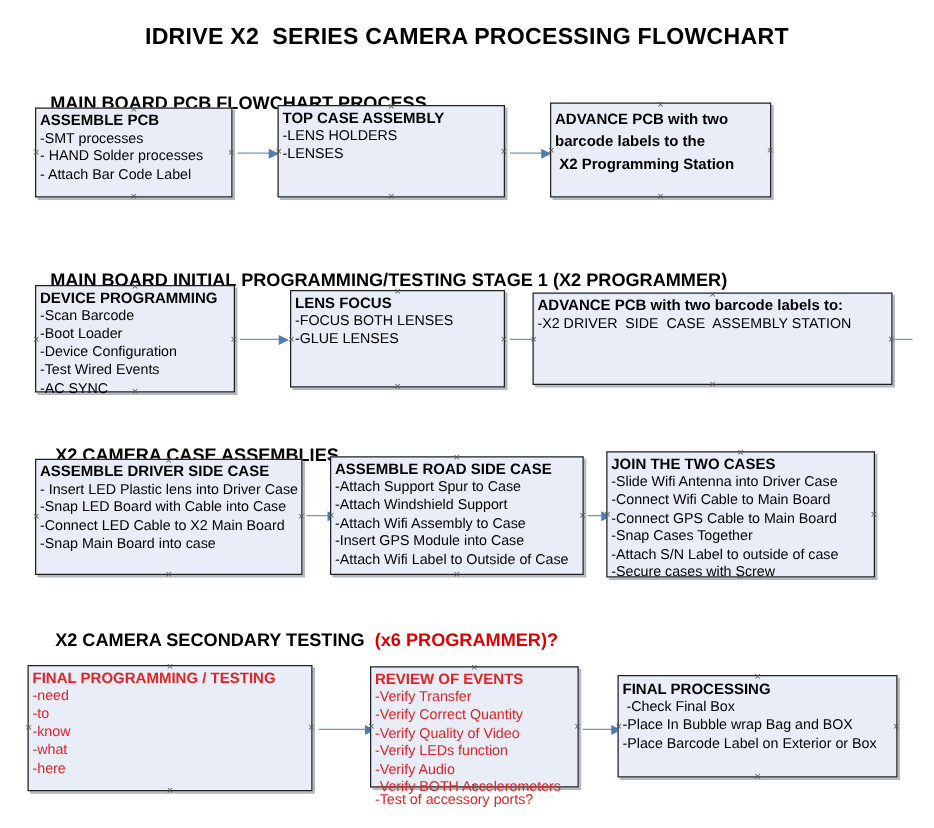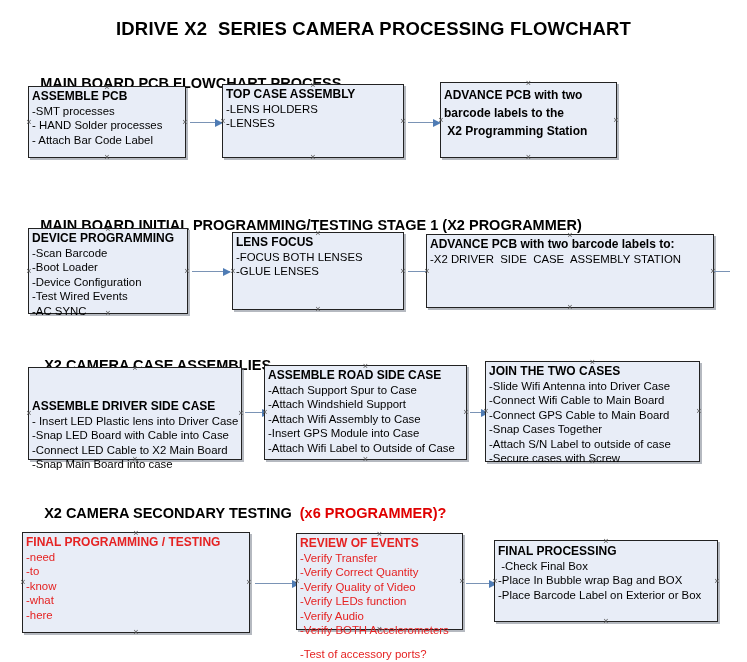--- a/index.html
+++ b/index.html
@@ -227,21 +227,21 @@
     <div class="handle" style="left:0; top:50%;"></div>
     <div class="handle" style="left:100%; top:50%;"></div>
   </div>
   <div class="edge-stub" style="left:714px; top:271px;"></div>
 
   <div class="section-heading" style="left:28px; top:341px;">
     <span>X2 CAMERA CASE ASSEMBLIES</span><span class="accent"></span>
   </div>
 
   <div class="box" style="left:28px; top:367px; width:214px; height:93px;">
-    <div class="box-inner" style="top:2px;margin-top:29px;">
+    <div class="box-inner" style="top:2px;">
       <div class="box-title">ASSEMBLE DRIVER SIDE CASE</div>
       <div class="box-line">- Insert LED Plastic lens into Driver Case</div>
       <div class="box-line">-Snap LED Board with Cable into Case</div>
       <div class="box-line">-Connect LED Cable to X2 Main Board</div>
       <div class="box-line">-Snap Main Board into case</div>
     </div>
     <div class="handle" style="left:50%; top:0;"></div>
     <div class="handle" style="left:50%; top:100%;"></div>
     <div class="handle" style="left:0; top:50%;"></div>
     <div class="handle" style="left:100%; top:50%;"></div>
@@ -306,21 +306,21 @@
   <div class="box red" style="left:296px; top:533px; width:167px; height:97px;">
     <div class="box-inner" style="top:2px;">
       <div class="box-title">REVIEW OF EVENTS</div>
       <div class="box-line">-Verify Transfer</div>
       <div class="box-line">-Verify Correct Quantity</div>
       <div class="box-line">-Verify Quality of Video</div>
       <div class="box-line">-Verify LEDs function</div>
       <div class="box-line">-Verify Audio</div>
       <div class="box-line">-Verify BOTH Accelerometers</div>
     </div>
-    <div class="overflow-line" style="top:113px;">-Test of accessory ports?</div>
+    <div class="overflow-line" style="top:99px;">-Test of accessory ports?</div>
     <div class="handle" style="left:50%; top:0;"></div>
     <div class="handle" style="left:50%; top:100%;"></div>
     <div class="handle" style="left:0; top:50%;"></div>
     <div class="handle" style="left:100%; top:50%;"></div>
   </div>
 
   <div class="conn" style="left:466px; top:583px; width:30px;"></div>
 
   <div class="box" style="left:494px; top:540px; width:224px; height:82px;">
     <div class="box-inner" style="top:3px;">

